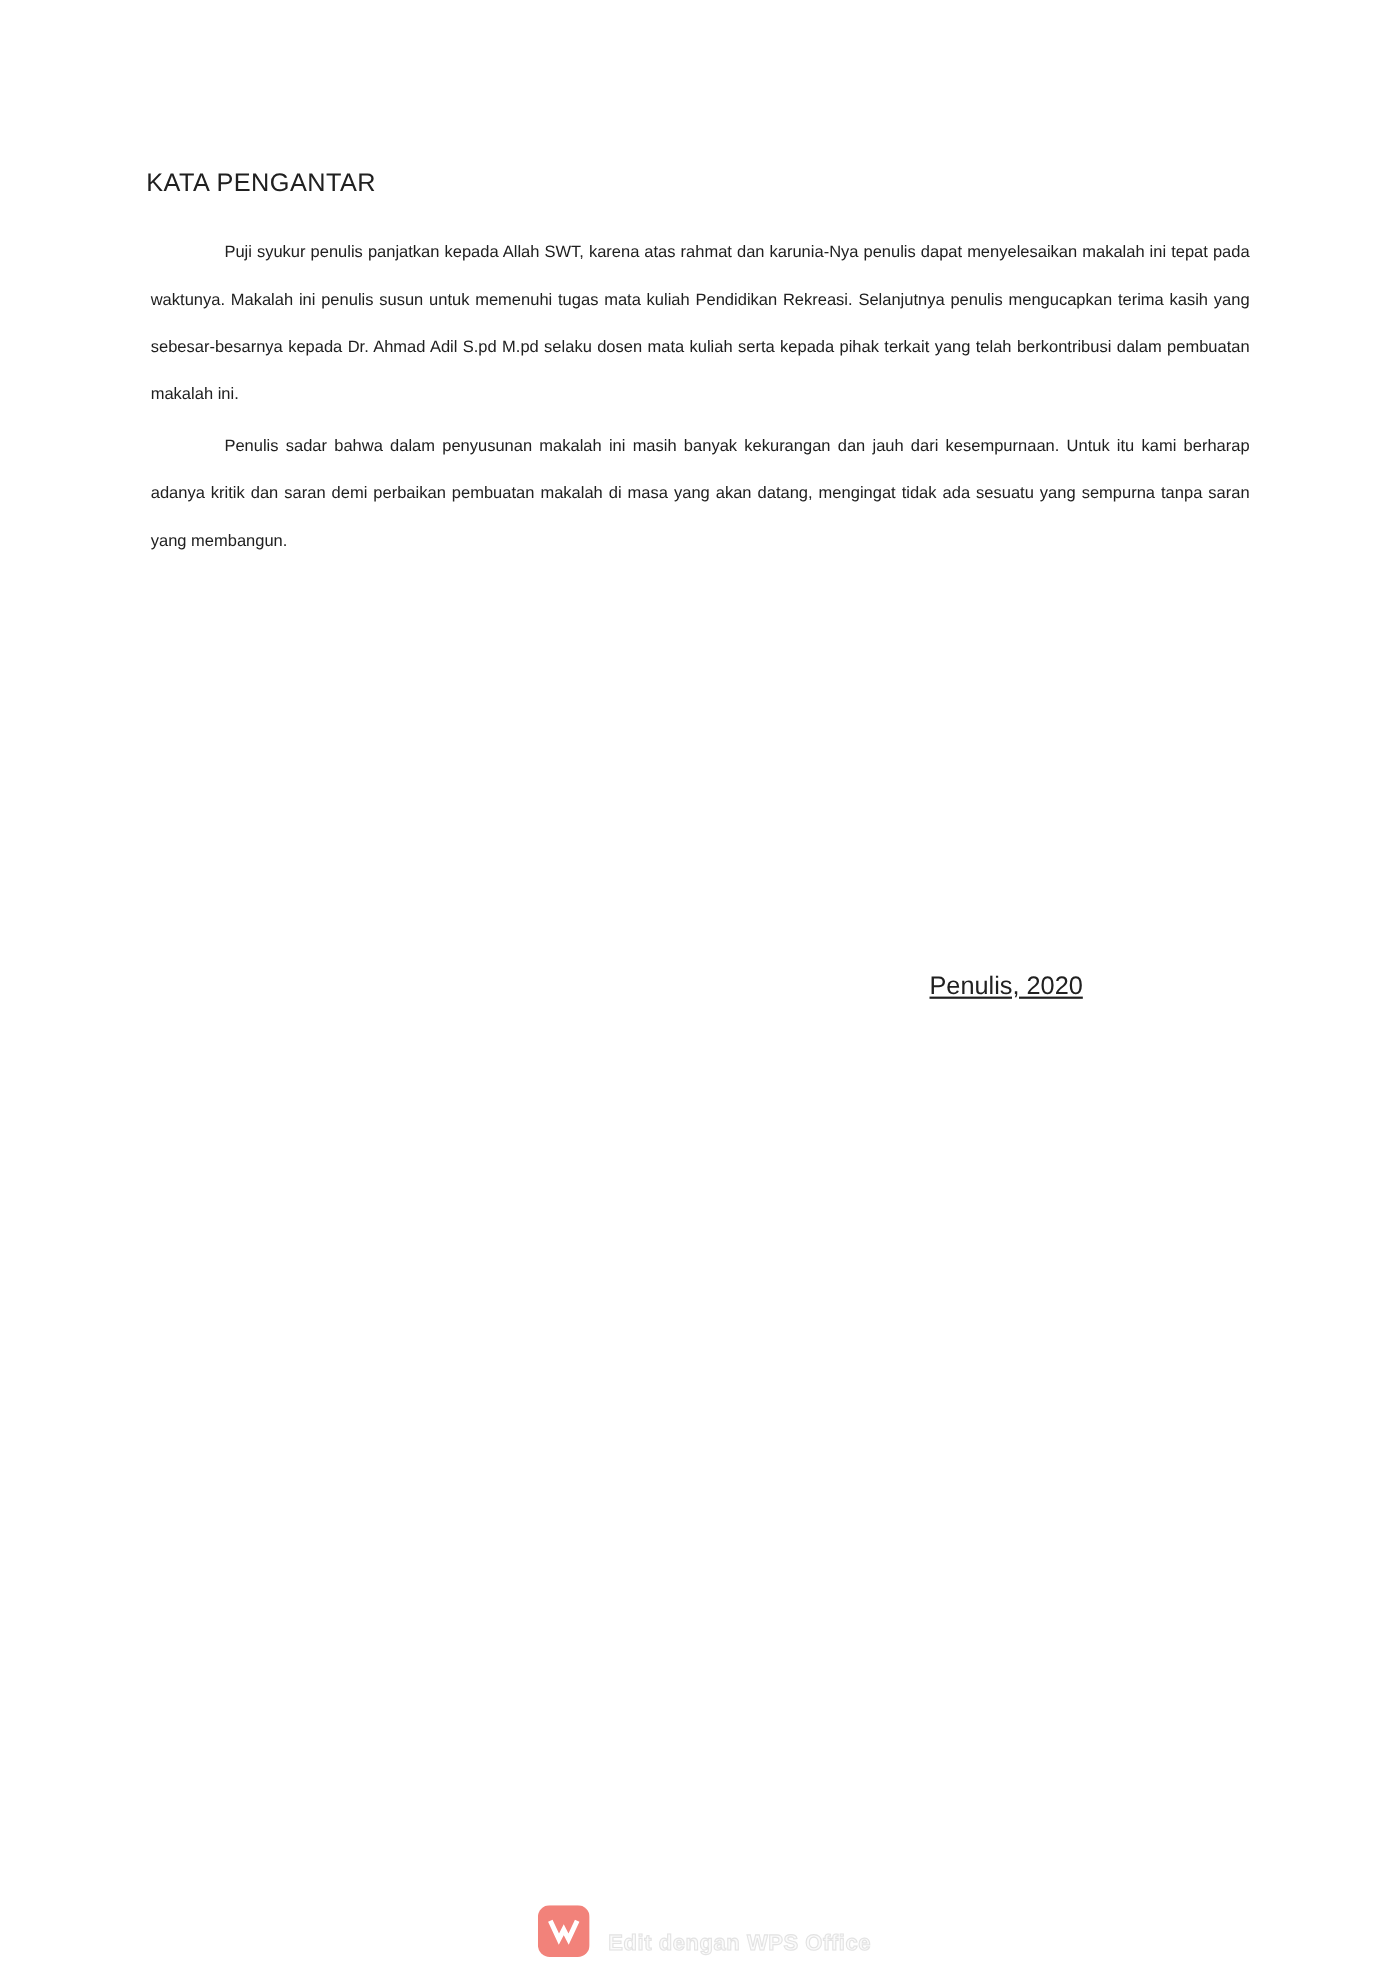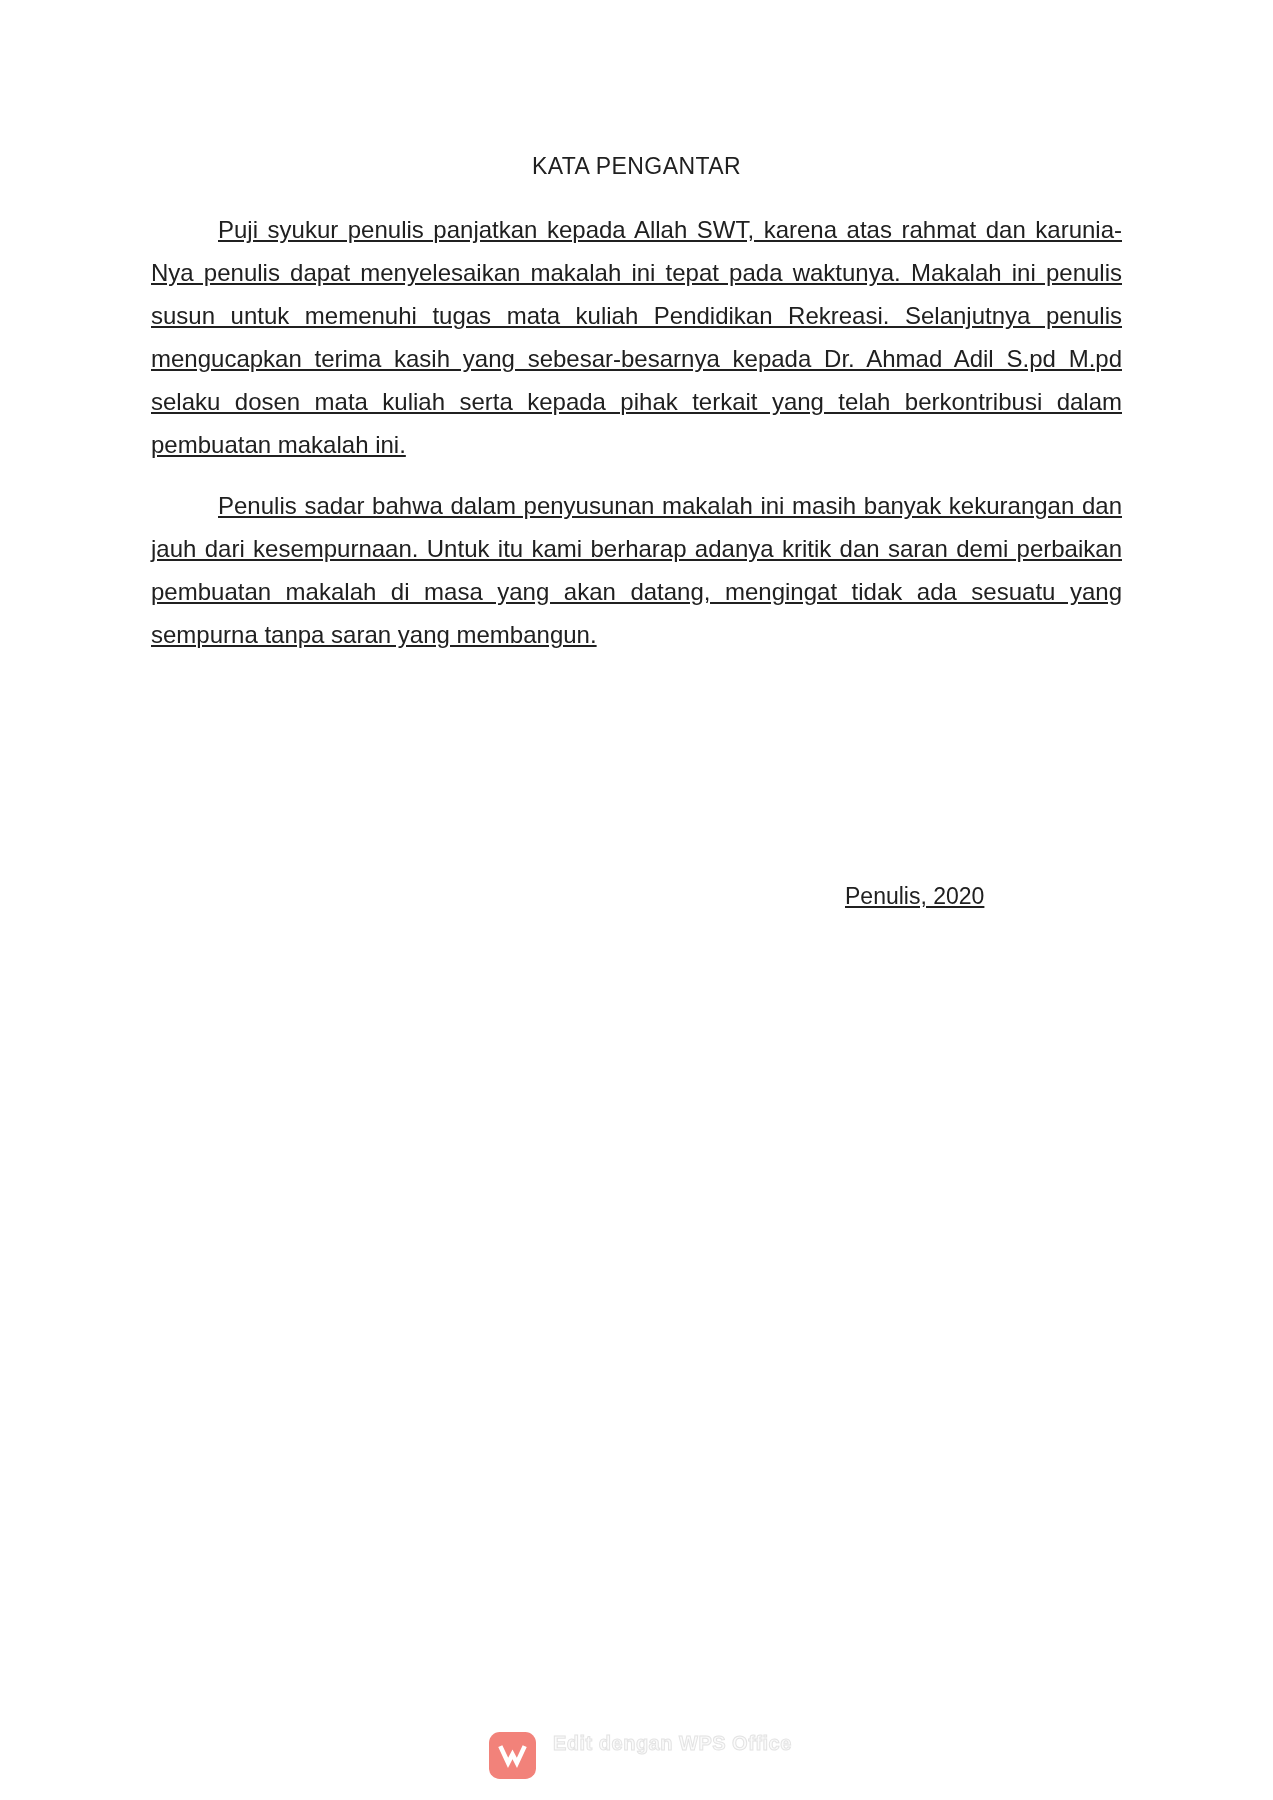--- a/index.html
+++ b/index.html
@@ -18,49 +18,48 @@
   }
   .content {
     position: absolute;
     left: 133px;
     top: 145px;
     width: 1007px;
   }
   .doc-title {
     font-size: 23px;
     font-weight: 400;
-    text-align: center;
+    text-align: left;
     margin: 0 0 20px 0;
     line-height: 43px;
     letter-spacing: 0.4px;
   }
   .para {
-    font-size: 24px;
+    font-size: 15px;
     line-height: 43px;
     text-align: justify;
     text-indent: 67px;
-    margin: 18px;
-    text-decoration: underline;
+    margin: 4px;
   }
   .signature {
     position: absolute;
     left: 845px;
     top: 875px;
     font-size: 23px;
     line-height: 43px;
     white-space: nowrap;
     text-decoration: underline;
   }
   .watermark {
     position: absolute;
     left: 489px;
     top: 1732px;
     height: 47px;
     display: flex;
-    align-items: flex-start;
+    align-items: flex-end;
   }
   .wm-logo {
     width: 47px;
     height: 47px;
     display: block;
     flex: 0 0 auto;
   }
   .wm-text {
     margin-left: 17px;
     font-size: 20px;

